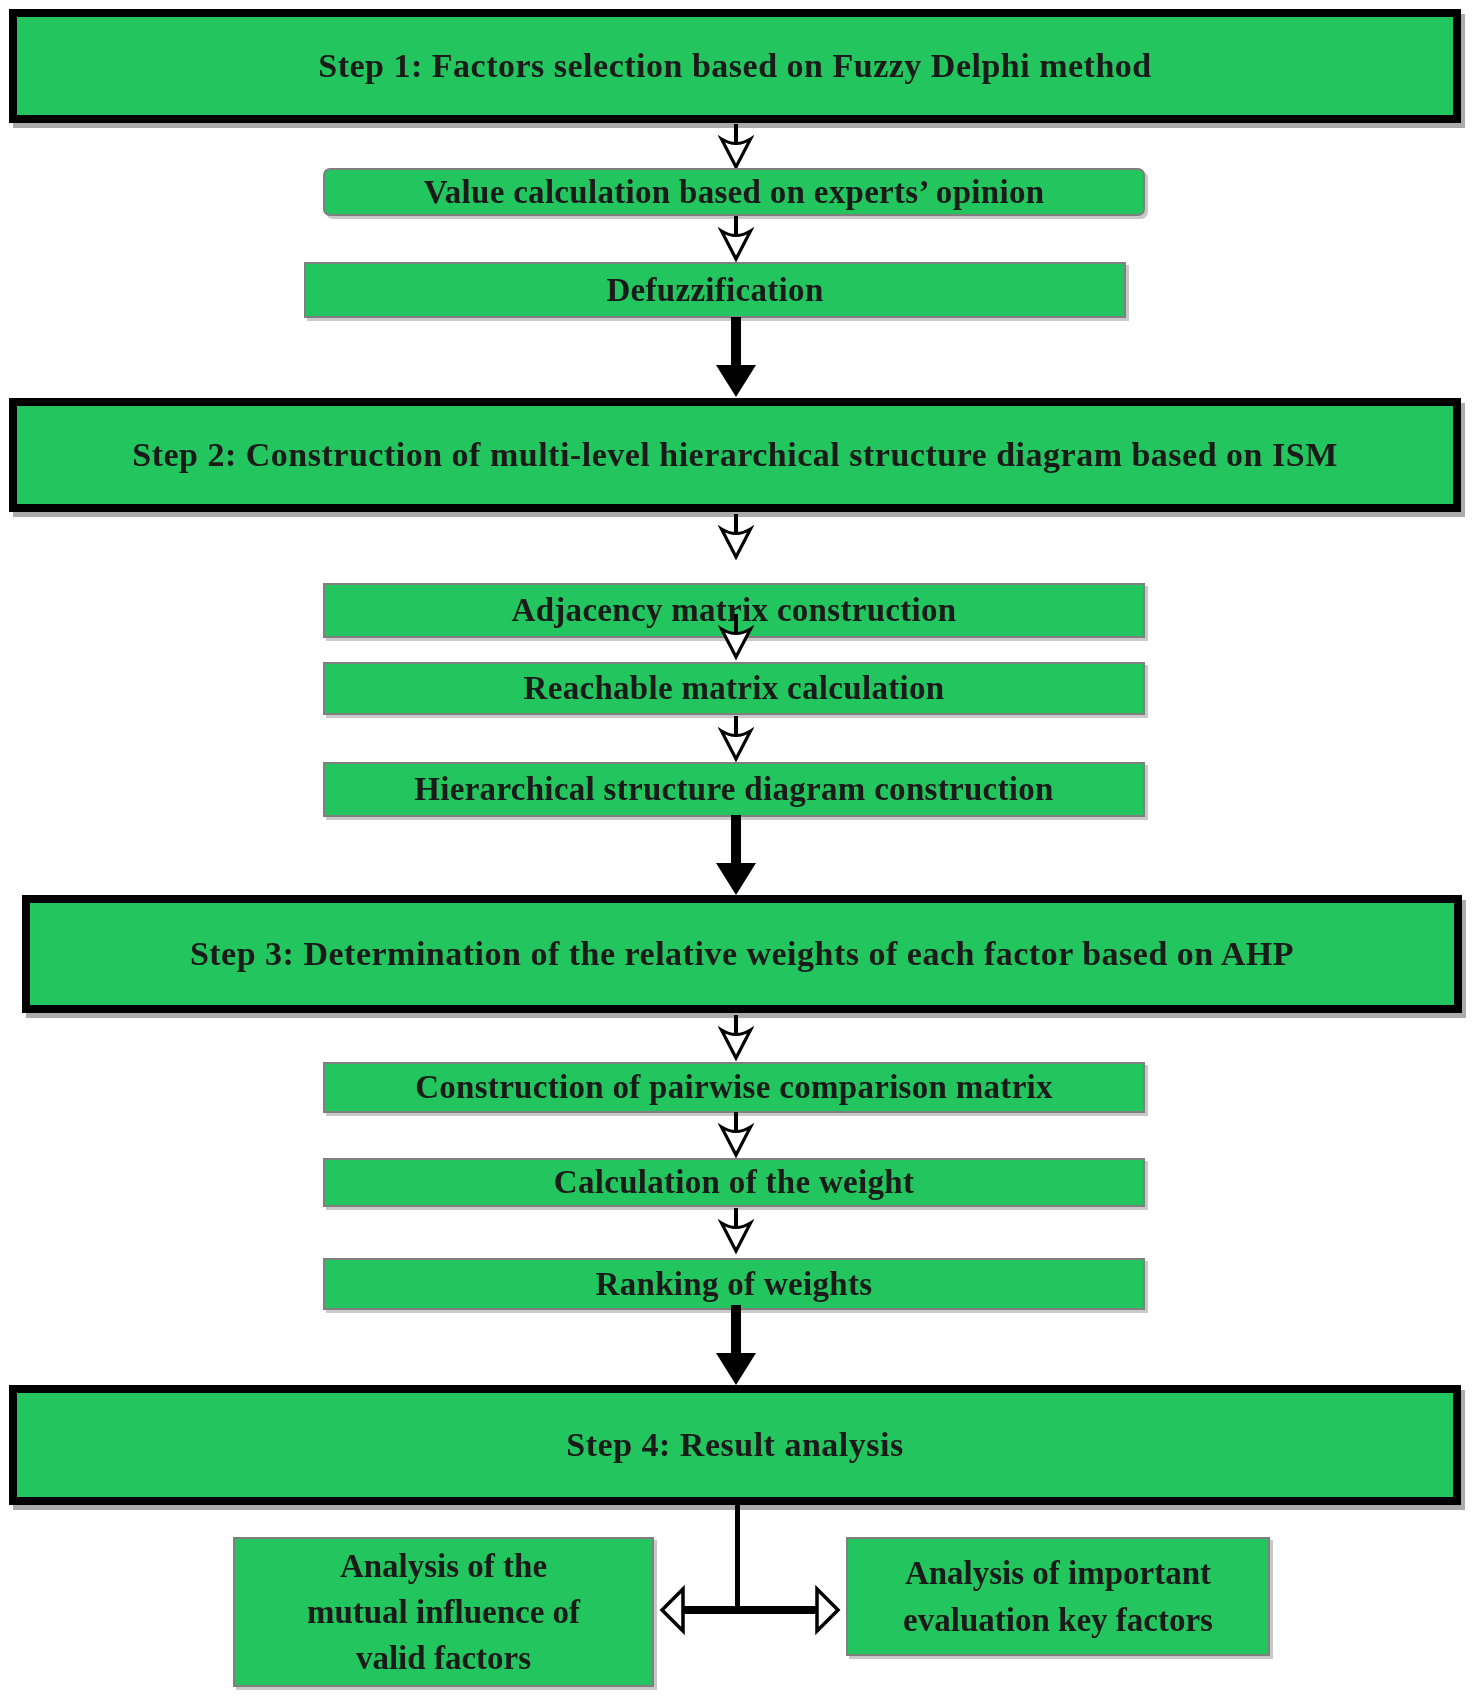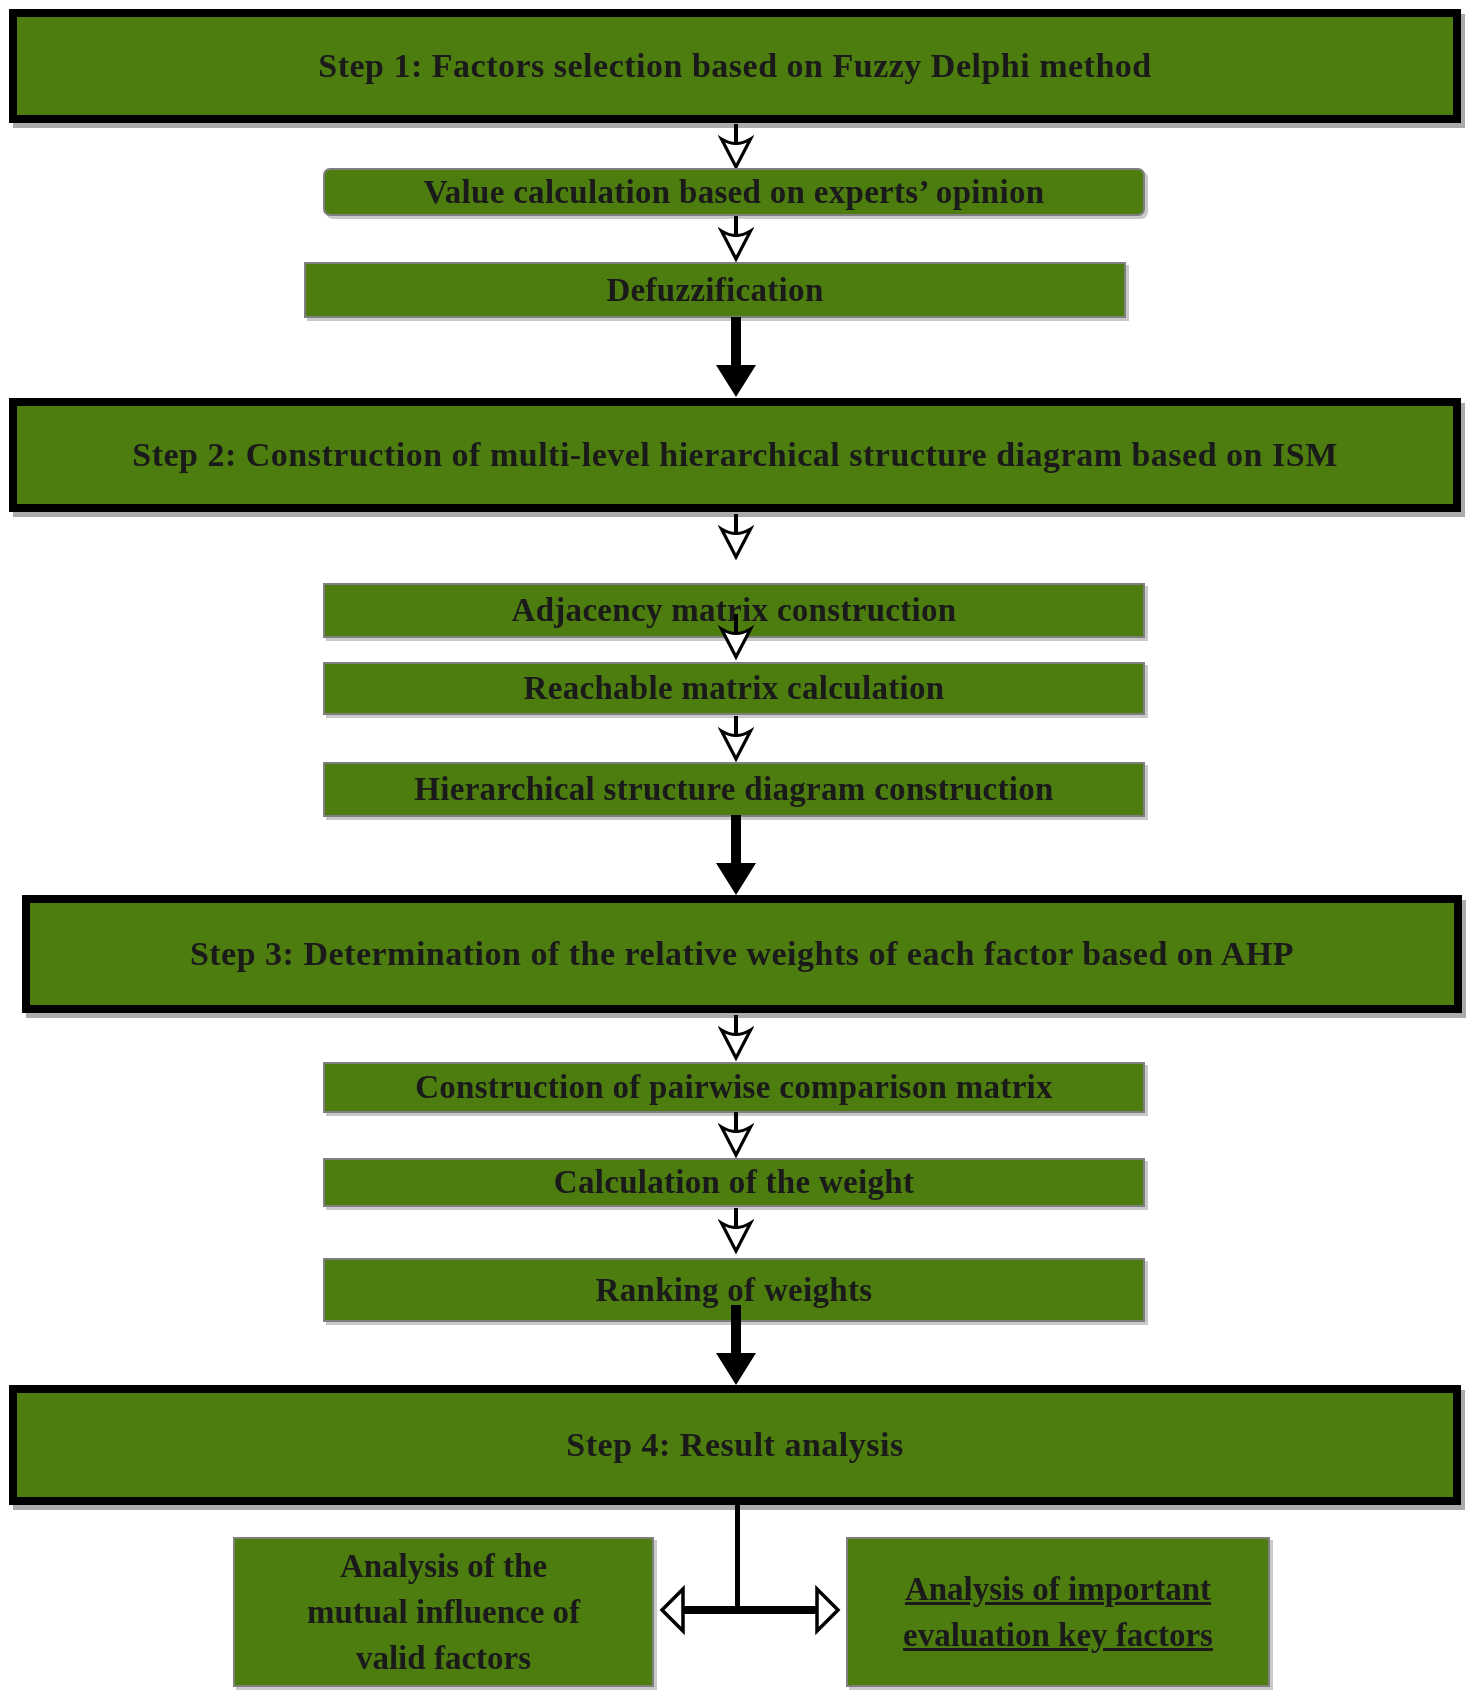--- a/index.html
+++ b/index.html
@@ -8,21 +8,21 @@
     width: 1480px;
     height: 1698px;
     background: #ffffff;
     font-family: "Liberation Serif", "DejaVu Serif", serif;
     color: #1a1a1a;
     overflow: hidden;
   }
   .box {
     position: absolute;
     box-sizing: border-box;
-    background: #4d7c0f;
+    background: #22c55e;
     display: flex;
     align-items: center;
     justify-content: center;
     text-align: center;
   }
   .step-box {
     border: 8px solid #000000;
     box-shadow: 4px 5px 0 #ababab;
     font-size: 34px;
     font-weight: bold;
@@ -139,21 +139,21 @@
 
   <div class="box sub-box" style="left:323px; top:1158px; width:822px; height:49px;">
     <span>Calculation of the weight</span>
   </div>
 
   <svg class="arr" style="left:718px; top:1208px;" width="36" height="46" viewBox="0 0 36 46">
     <line x1="18" y1="0" x2="18" y2="22" stroke="#000" stroke-width="4"></line>
     <path d="M 3.5,15 L 18,43 L 32.5,15 Q 18,24 3.5,15 Z" fill="#fff" stroke="#000" stroke-width="3.2"></path>
   </svg>
 
-  <div class="box sub-box" style="left:323px; top:1258px; width:822px; height:64px;">
+  <div class="box sub-box" style="left:323px; top:1258px; width:822px; height:52px;">
     <span>Ranking of weights</span>
   </div>
 
   <svg class="arr" style="left:713px; top:1305px;" width="46" height="82" viewBox="0 0 46 82">
     <rect x="18" y="0" width="10" height="52" fill="#000"></rect>
     <polygon points="3,48 23,80 43,48" fill="#000"></polygon>
   </svg>
 
   <div class="box step-box" style="left:9px; top:1385px; width:1452px; height:120px;">
     <span>Step 4: Result analysis</span>
@@ -166,18 +166,18 @@
     <polygon points="25,7 4,28 25,49" fill="#fff" stroke="#000" stroke-width="3.5"></polygon>
     <polygon points="159,7 180,28 159,49" fill="#fff" stroke="#000" stroke-width="3.5"></polygon>
   </svg>
 
   <div class="box out-box" style="left:233px; top:1537px; width:421px; height:150px;align-items:center;">
     <span>Analysis of the
 mutual influence of
 valid factors</span>
   </div>
 
-  <div class="box out-box" style="left:846px; top:1537px; width:424px; height:150px;text-decoration:underline;">
+  <div class="box out-box" style="left:846px; top:1537px; width:424px; height:119px;">
     <span>Analysis of important
 evaluation key factors</span>
   </div>
 
 </div>
 
 </body></html>

